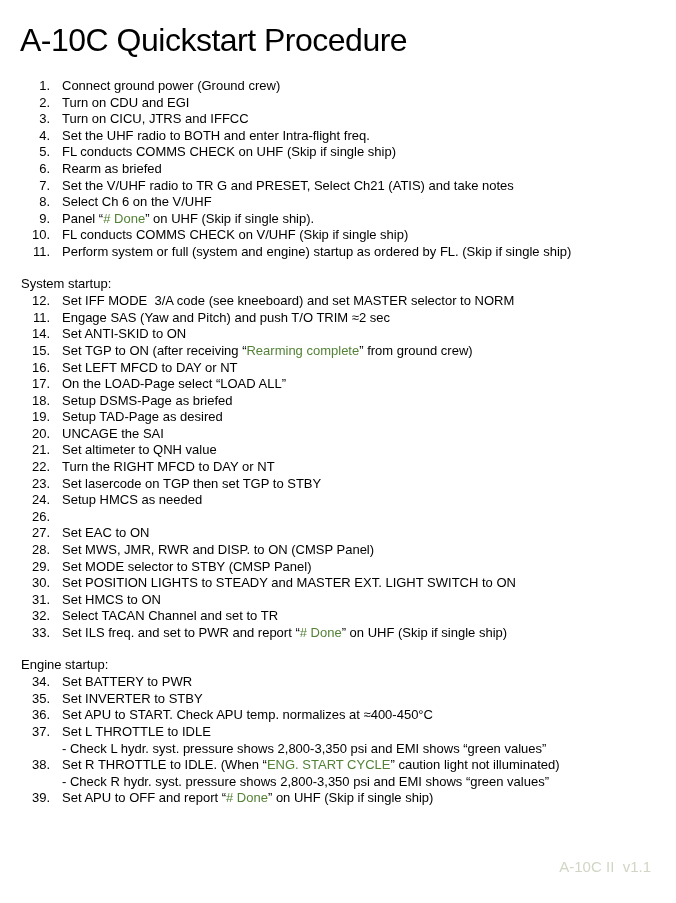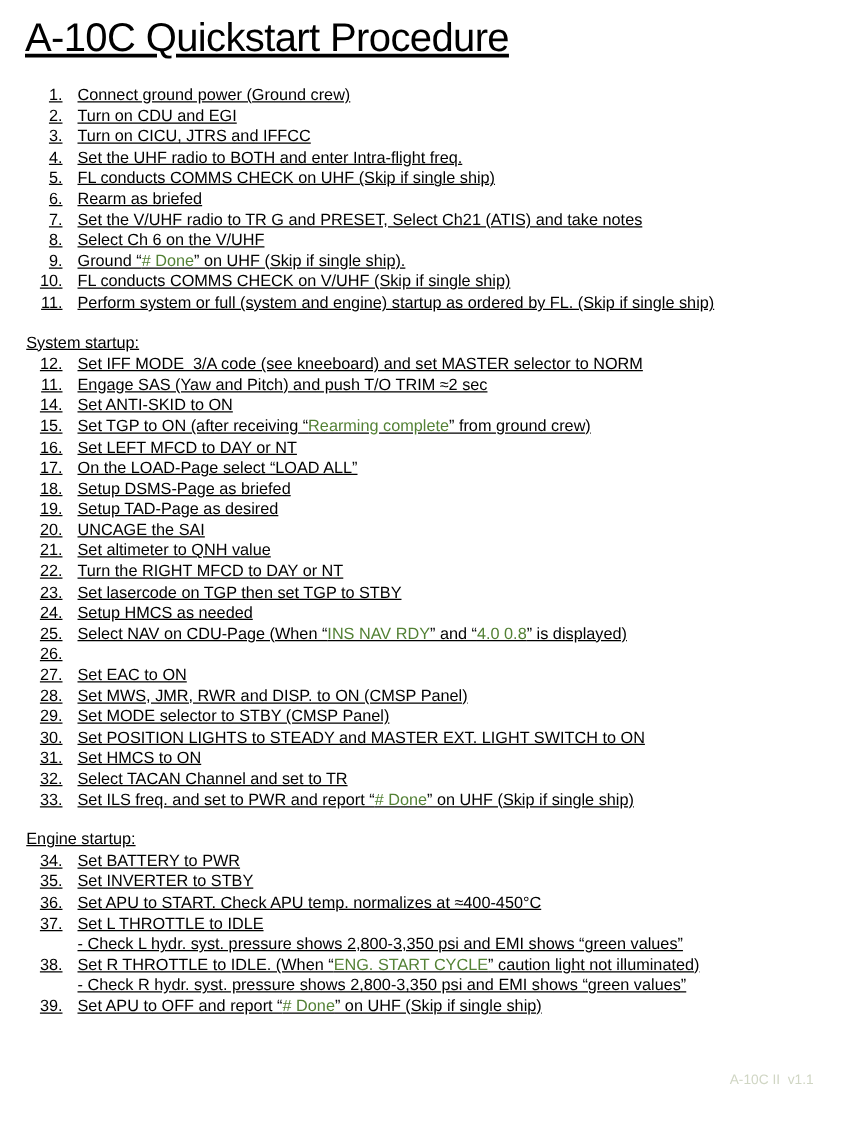--- a/index.html
+++ b/index.html
@@ -7,35 +7,35 @@
     --text:#000000;
     --footer:#d0d6c4;
     --bg:#ffffff;
   }
   html,body{margin:0;padding:0;}
   body{
     width:676px;height:903px;background:var(--bg);
     font-family:"Liberation Sans", sans-serif;color:var(--text);
     overflow:hidden;
   }
-  .page{position:relative;width:676px;height:780px;box-sizing:border-box;padding-top:11px;text-decoration:underline;}
+  .page{position:relative;width:676px;height:780px;box-sizing:border-box;padding-top:21px;}
   h1.title{
     margin:0 0 0 20px;
     font-size:32px;line-height:38px;font-weight:400;letter-spacing:-0.5px;
   }
   .list{margin-top:19px;font-size:13px;line-height:16.6px;}
   .row{display:flex;}
   .num{flex:0 0 50px;text-align:right;white-space:pre;}
   .txt{padding-left:12px;white-space:pre-wrap;}
   .sub .txt{padding-left:12px;}
   .green{color:var(--green);}
   .section-header{margin:15px 0 1px 21px;}
   .footer{
     position:absolute;top:858px;right:25px;
-    font-size:11px;color:var(--footer);white-space:pre;margin-left:36px;
+    font-size:15px;color:var(--footer);white-space:pre;margin-left:36px;
   }
 </style>
 </head>
 <body>
 
 <div class="page">
   <h1 class="title">A-10C Quickstart Procedure</h1>
   <div class="list">
       <div class="row">
         <span class="num">1.</span>
@@ -64,21 +64,21 @@
       <div class="row">
         <span class="num">7.</span>
         <span class="txt"><span>Set the V/UHF radio to TR G and PRESET, Select Ch21 (ATIS) and take notes</span></span>
       </div>
       <div class="row">
         <span class="num">8.</span>
         <span class="txt"><span>Select Ch 6 on the V/UHF</span></span>
       </div>
       <div class="row">
         <span class="num">9.</span>
-        <span class="txt"><span>Ground “</span><span class="green"># Done</span><span>” on UHF (Skip if single ship).</span></span>
+        <span class="txt"><span>Panel “</span><span class="green"># Done</span><span>” on UHF (Skip if single ship).</span></span>
       </div>
       <div class="row">
         <span class="num">10.</span>
         <span class="txt"><span>FL conducts COMMS CHECK on V/UHF (Skip if single ship)</span></span>
       </div>
       <div class="row">
         <span class="num">11.</span>
         <span class="txt"><span>Perform system or full (system and engine) startup as ordered by FL. (Skip if single ship)</span></span>
       </div>
       <div class="section-header">System startup:</div>
@@ -126,24 +126,20 @@
         <span class="num">22.</span>
         <span class="txt"><span>Turn the RIGHT MFCD to DAY or NT</span></span>
       </div>
       <div class="row">
         <span class="num">23.</span>
         <span class="txt"><span>Set lasercode on TGP then set TGP to STBY</span></span>
       </div>
       <div class="row">
         <span class="num">24.</span>
         <span class="txt"><span>Setup HMCS as needed</span></span>
-      </div>
-      <div class="row">
-        <span class="num">25.</span>
-        <span class="txt"><span>Select NAV on CDU-Page (When “</span><span class="green">INS NAV RDY</span><span>” and “</span><span class="green">4.0 0.8</span><span>” is displayed)</span></span>
       </div>
       <div class="row">
         <span class="num">26.</span>
       </div>
       <div class="row">
         <span class="num">27.</span>
         <span class="txt"><span>Set EAC to ON</span></span>
       </div>
       <div class="row">
         <span class="num">28.</span>

